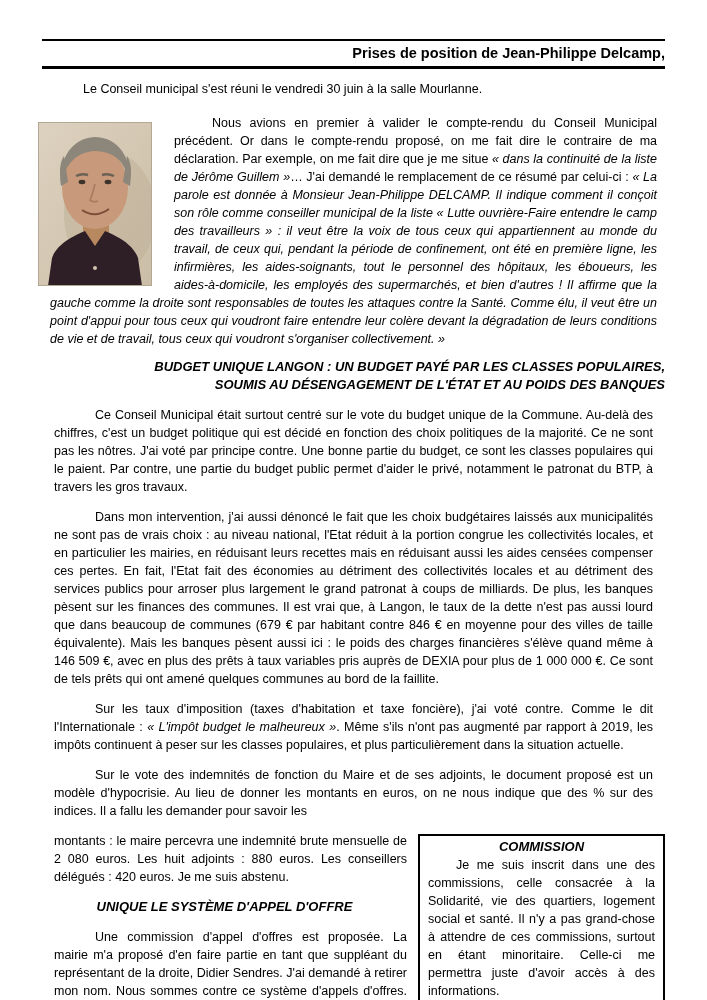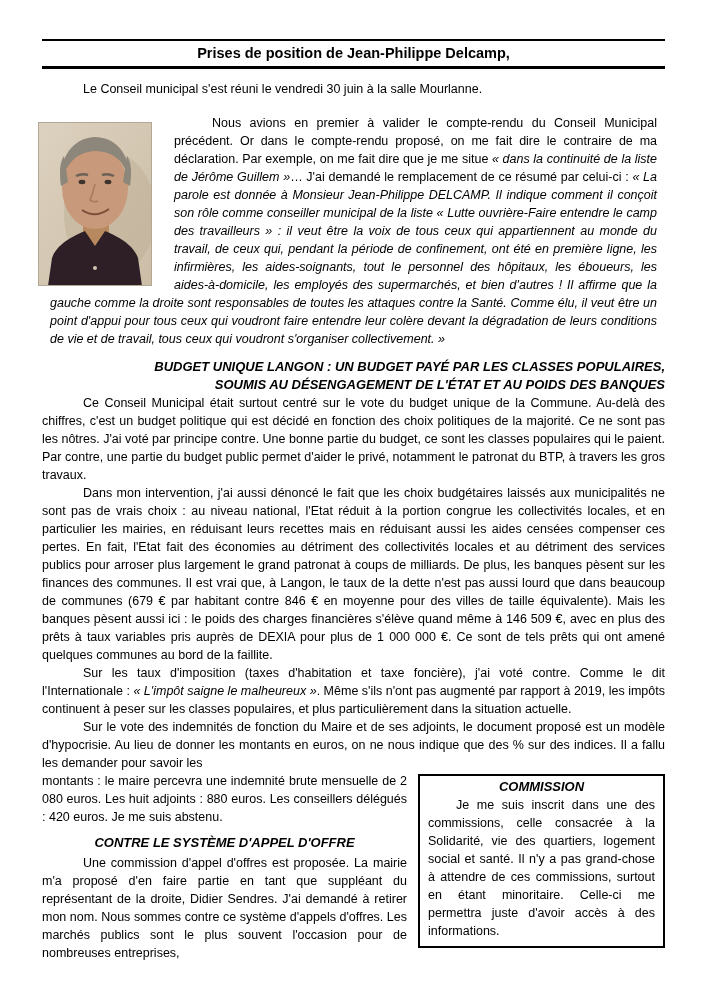--- a/index.html
+++ b/index.html
@@ -4,30 +4,30 @@
 <style>
   html,body{margin:0;padding:0;}
   body{
     width:707px;height:1000px;overflow:hidden;background:#ffffff;color:#000;
     font-family:"Liberation Sans",sans-serif;font-size:12.5px;line-height:18px;
   }
   .page{padding:39px 42px 0 42px;}
   .rule{border:0;border-top:2px solid #000;margin:0;}
   .rule.thick{border-top-width:3px;}
   .title{text-align:center;font-weight:bold;font-size:14.5px;line-height:20px;padding:2px 0 3px;}
-  .title span{display:block;}
+  .title span{display:block;text-align:right;}
   .intro{margin:11px 0 16px;text-indent:41px;}
   .lead-block{margin-top:10px;}
   .photo{float:left;width:114px;height:164px;margin:8px 22px 2px -4px;}
   .photo svg{display:block;width:100%;height:100%;}
   .lead{margin:8px;text-align:justify;text-indent:38px;}
   .it{font-style:italic;}
   .sec-heading{margin:10px 0 0;text-align:right;font-weight:bold;font-style:italic;font-size:13px;line-height:18px;}
   .sec-heading span{display:block;}
-  p.body{margin:0;text-align:justify;text-indent:41px;}
+  p.body{margin:12px;text-align:justify;text-indent:41px;}
   p.body.noindent{text-indent:0;}
   .commission-box{
     float:right;width:247px;box-sizing:border-box;border:2px solid #000;
     margin:2px 0 6px 11px;padding:2px 8px 6px;text-align:justify;
   }
   .box-title{display:block;text-align:center;font-weight:bold;font-style:italic;font-size:13px;}
   .box-body{display:block;text-indent:28px;}
   .col-heading{margin:8px 0 2px;text-align:center;font-weight:bold;font-style:italic;font-size:13px;}
   .clear{clear:both;}
 </style>
@@ -75,27 +75,27 @@
     <p class="lead"><span>Nous avions en premier à valider le compte-rendu du Conseil Municipal précédent. Or dans le compte-rendu proposé, on me fait dire le contraire de ma déclaration. Par exemple, on me fait dire que je me situe </span><span class="it">« dans la continuité de la liste de Jérôme Guillem »</span><span>… J'ai demandé le remplacement de ce résumé par celui-ci : </span><span class="it">« La parole est donnée à Monsieur Jean-Philippe DELCAMP. Il indique comment il conçoit son rôle comme conseiller municipal de la liste « Lutte ouvrière-Faire entendre le camp des travailleurs » : il veut être la voix de tous ceux qui appartiennent au monde du travail, de ceux qui, pendant la période de confinement, ont été en première ligne, les infirmières, les aides-soignants, tout le personnel des hôpitaux, les éboueurs, les aides-à-domicile, les employés des supermarchés, et bien d'autres ! Il affirme que la gauche comme la droite sont responsables de toutes les attaques contre la Santé. Comme élu, il veut être un point d'appui pour tous ceux qui voudront faire entendre leur colère devant la dégradation de leurs conditions de vie et de travail, tous ceux qui voudront s'organiser collectivement. »</span></p>
   </div>
 
   <div class="sec-heading">
     <span>BUDGET UNIQUE LANGON : UN BUDGET PAYÉ PAR LES CLASSES POPULAIRES,</span>
     <span>SOUMIS AU DÉSENGAGEMENT DE L'ÉTAT ET AU POIDS DES BANQUES</span>
   </div>
 
   <p class="body">Ce Conseil Municipal était surtout centré sur le vote du budget unique de la Commune. Au-delà des chiffres, c'est un budget politique qui est décidé en fonction des choix politiques de la majorité. Ce ne sont pas les nôtres. J'ai voté par principe contre. Une bonne partie du budget, ce sont les classes populaires qui le paient. Par contre, une partie du budget public permet d'aider le privé, notamment le patronat du BTP, à travers les gros travaux.</p>
   <p class="body">Dans mon intervention, j'ai aussi dénoncé le fait que les choix budgétaires laissés aux municipalités ne sont pas de vrais choix : au niveau national, l'Etat réduit à la portion congrue les collectivités locales, et en particulier les mairies, en réduisant leurs recettes mais en réduisant aussi les aides censées compenser ces pertes. En fait, l'Etat fait des économies au détriment des collectivités locales et au détriment des services publics pour arroser plus largement le grand patronat à coups de milliards. De plus, les banques pèsent sur les finances des communes. Il est vrai que, à Langon, le taux de la dette n'est pas aussi lourd que dans beaucoup de communes (679 € par habitant contre 846 € en moyenne pour des villes de taille équivalente). Mais les banques pèsent aussi ici : le poids des charges financières s'élève quand même à 146 509 €, avec en plus des prêts à taux variables pris auprès de DEXIA pour plus de 1 000 000 €. Ce sont de tels prêts qui ont amené quelques communes au bord de la faillite.</p>
-  <p class="body"><span>Sur les taux d'imposition (taxes d'habitation et taxe foncière), j'ai voté contre. Comme le dit l'Internationale : </span><span class="it">« L'impôt saigne le malheureux »</span><span>. Même s'ils n'ont pas augmenté par rapport à 2019, les impôts continuent à peser sur les classes populaires, et plus particulièrement dans la situation actuelle.</span></p>
+  <p class="body"><span>Sur les taux d'imposition (taxes d'habitation et taxe foncière), j'ai voté contre. Comme le dit l'Internationale : </span><span class="it">« L'impôt budget le malheureux »</span><span>. Même s'ils n'ont pas augmenté par rapport à 2019, les impôts continuent à peser sur les classes populaires, et plus particulièrement dans la situation actuelle.</span></p>
   <p class="body">Sur le vote des indemnités de fonction du Maire et de ses adjoints, le document proposé est un modèle d'hypocrisie. Au lieu de donner les montants en euros, on ne nous indique que des % sur des indices. Il a fallu les demander pour savoir les</p>
 
   <div class="commission-box">
     <span class="box-title">COMMISSION</span>
     <span class="box-body">Je me suis inscrit dans une des commissions, celle consacrée à la Solidarité, vie des quartiers, logement social et santé. Il n'y a pas grand-chose à attendre de ces commissions, surtout en étant minoritaire. Celle-ci me permettra juste d'avoir accès à des informations.</span>
   </div>
 
   <p class="body noindent">montants : le maire percevra une indemnité brute mensuelle de 2 080 euros. Les huit adjoints : 880 euros. Les conseillers délégués : 420 euros. Je me suis abstenu.</p>
 
-  <div class="col-heading">CONTRE LE SYSTÈME D'APPEL D'OFFRE</div>
+  <div class="col-heading">UNIQUE LE SYSTÈME D'APPEL D'OFFRE</div>
   <p class="body">Une commission d'appel d'offres est proposée. La mairie m'a proposé d'en faire partie en tant que suppléant du représentant de la droite, Didier Sendres. J'ai demandé à retirer mon nom. Nous sommes contre ce système d'appels d'offres. Les marchés publics sont le plus souvent l'occasion pour de nombreuses entreprises,</p>
 
   <div class="clear"></div>
 </div>
 
 </body></html>

